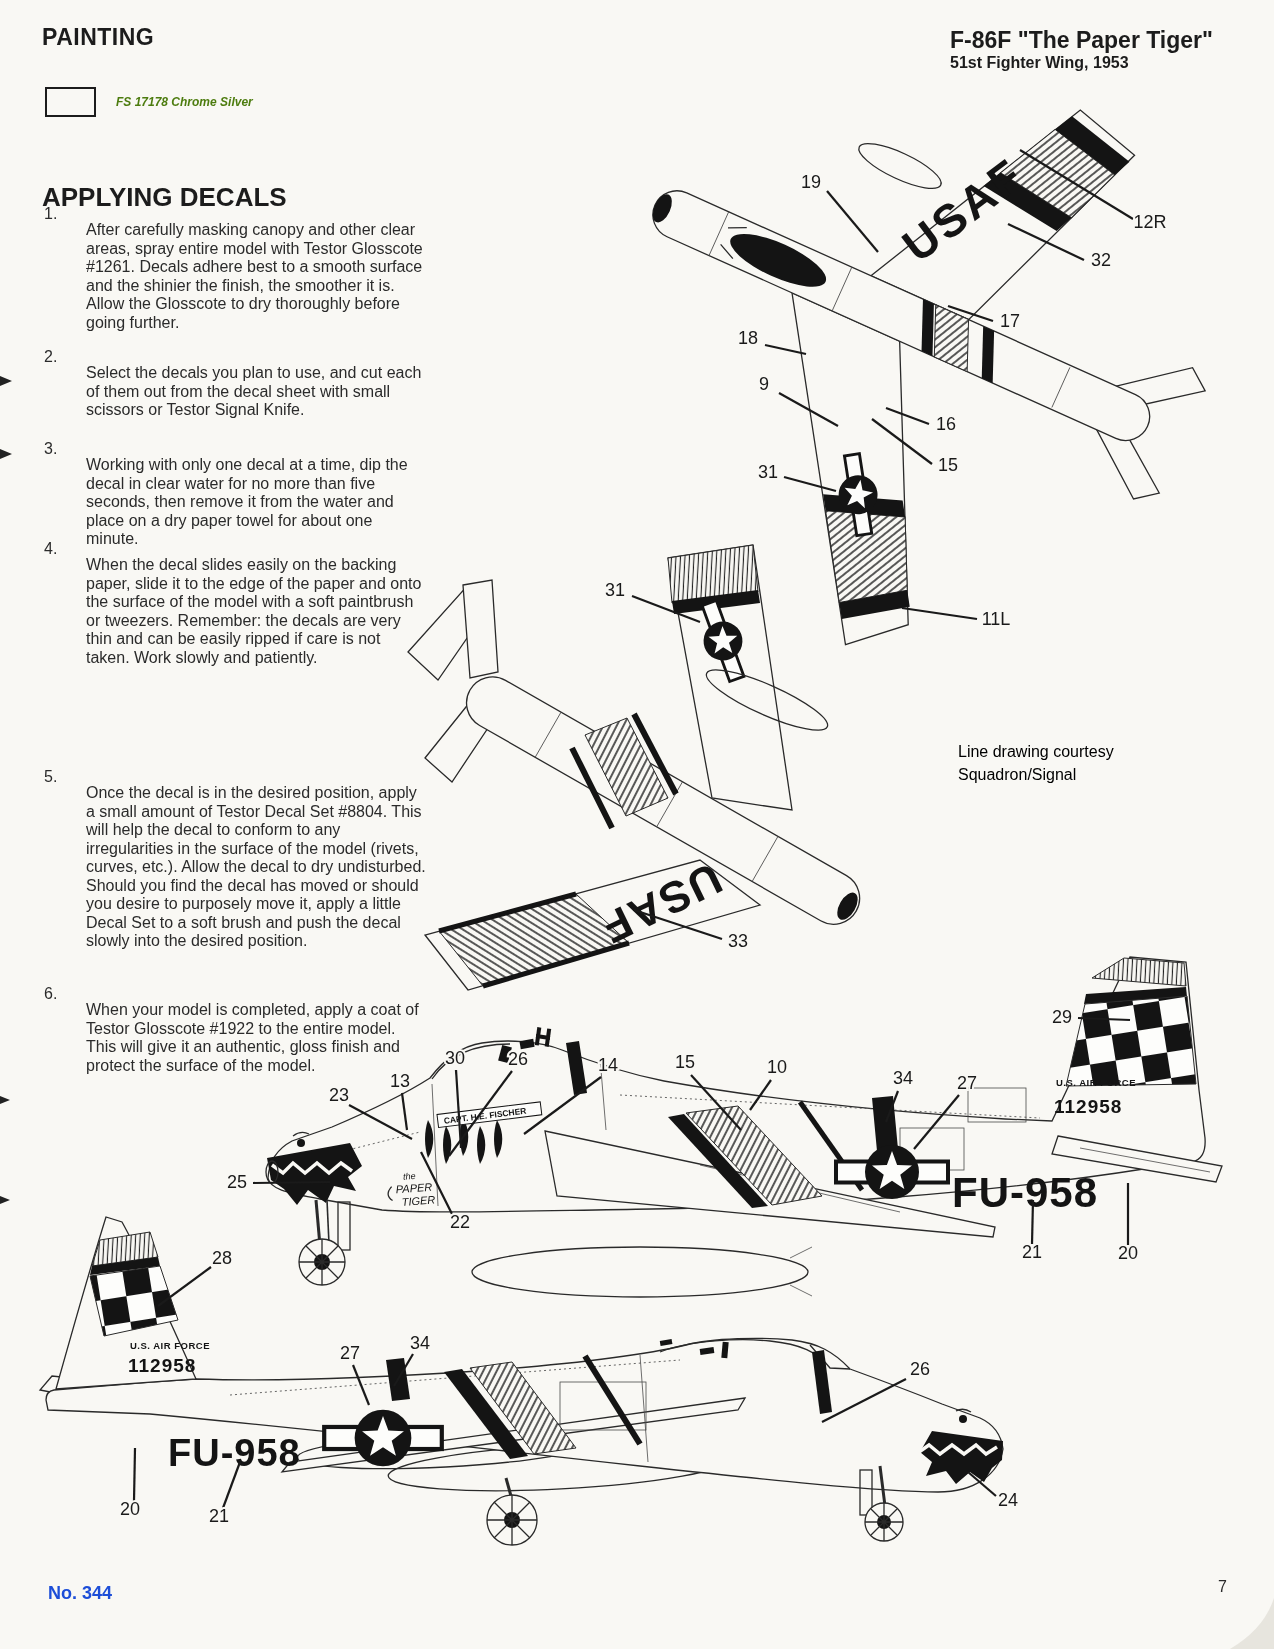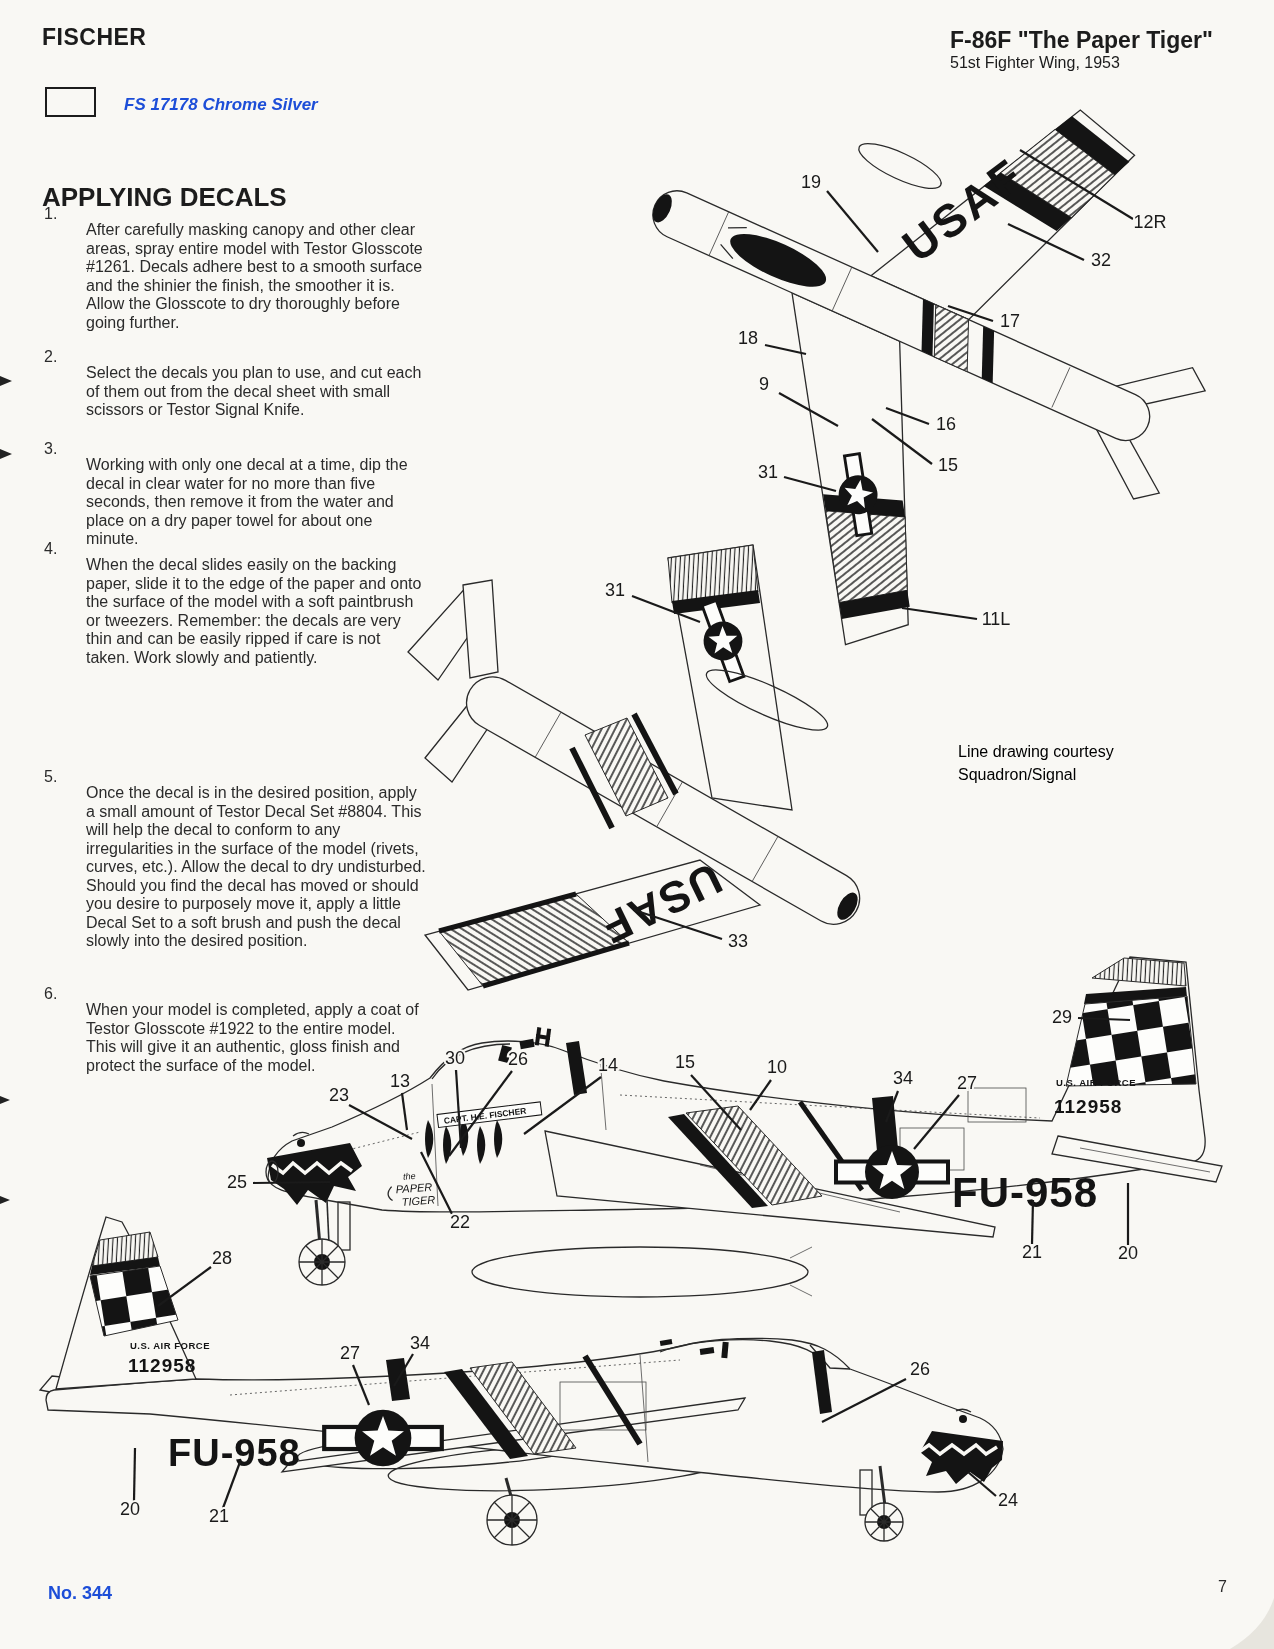--- a/index.html
+++ b/index.html
@@ -6,23 +6,23 @@
   .page{
     position:relative;width:1274px;height:1649px;margin:0 auto;
     background:#f9f8f4;color:#222;
     font-family:"Liberation Sans","DejaVu Sans",sans-serif;
     overflow:hidden;
   }
   .abs{position:absolute;}
   .h-painting{left:42px;top:24px;font-size:23px;font-weight:bold;letter-spacing:.5px;color:#1c1c1c;}
   .hdr-right{left:950px;top:28px;width:300px;color:#1c1c1c;}
   .hdr-title{font-size:23px;font-weight:bold;margin:0;line-height:1.05;}
-  .hdr-sub{font-size:16px;font-weight:normal;margin:2px 0 0 0;}
+  .hdr-sub{font-size:16px;font-weight:bold;margin:2px 0 0 0;}
   .swatch-box{left:45px;top:87px;width:47px;height:26px;border:2.5px solid #1c1c1c;background:#f9f8f4;}
-  .swatch-label{left:124px;top:95px;font-size:17px;font-weight:bold;font-style:italic;color:#1d4ed8;}
+  .swatch-label{left:116px;top:95px;font-size:12px;font-weight:bold;font-style:italic;color:#4d7c0f;}
   .h-decals{left:42px;top:182px;font-size:26px;font-weight:bold;color:#1c1c1c;}
   .step{position:absolute;left:44px;width:400px;display:flex;gap:4px;font-size:16px;line-height:18.5px;color:#2b2b2b;}
   .step-num{width:22px;flex:none;}
   .step-text{margin:16px;flex:1;}
   .credit{left:958px;top:740px;font-size:16px;line-height:23px;color:#000000;}
   .footer-left{left:48px;top:1583px;font-size:18px;font-weight:bold;color:#1d4ed8;}
   .page-num{left:1218px;top:1578px;font-size:16px;color:#2b2b2b;}
   svg#art{position:absolute;left:0;top:0;}
   .shape{fill:#f9f8f4;stroke:#2a2a2a;stroke-width:1.3;}
   .ln{fill:none;stroke:#2a2a2a;stroke-width:1.3;}
@@ -32,21 +32,21 @@
   .callout-line{stroke:#1a1a1a;stroke-width:2.2;}
   .callout-label{font:18px "Liberation Sans","DejaVu Sans",sans-serif;fill:#1a1a1a;text-anchor:middle;paint-order:stroke;stroke:#f9f8f4;stroke-width:4px;}
   .decal-txt{font-family:"Liberation Sans","DejaVu Sans",sans-serif;font-weight:bold;fill:#141414;}
   .script-txt{font-family:"Liberation Sans","DejaVu Sans",sans-serif;font-style:italic;fill:#141414;}
 </style>
 </head>
 <body>
 
 <div class="page">
 
-  <div class="abs h-painting">FISCHER</div>
+  <div class="abs h-painting">PAINTING</div>
 
   <div class="abs hdr-right">
     <p class="hdr-title">F-86F "The Paper Tiger"</p>
     <p class="hdr-sub">51st Fighter Wing, 1953</p>
   </div>
 
   <div class="abs swatch-box"></div>
   <div class="abs swatch-label">FS 17178 Chrome Silver</div>
 
   <div class="abs h-decals">APPLYING DECALS</div>

